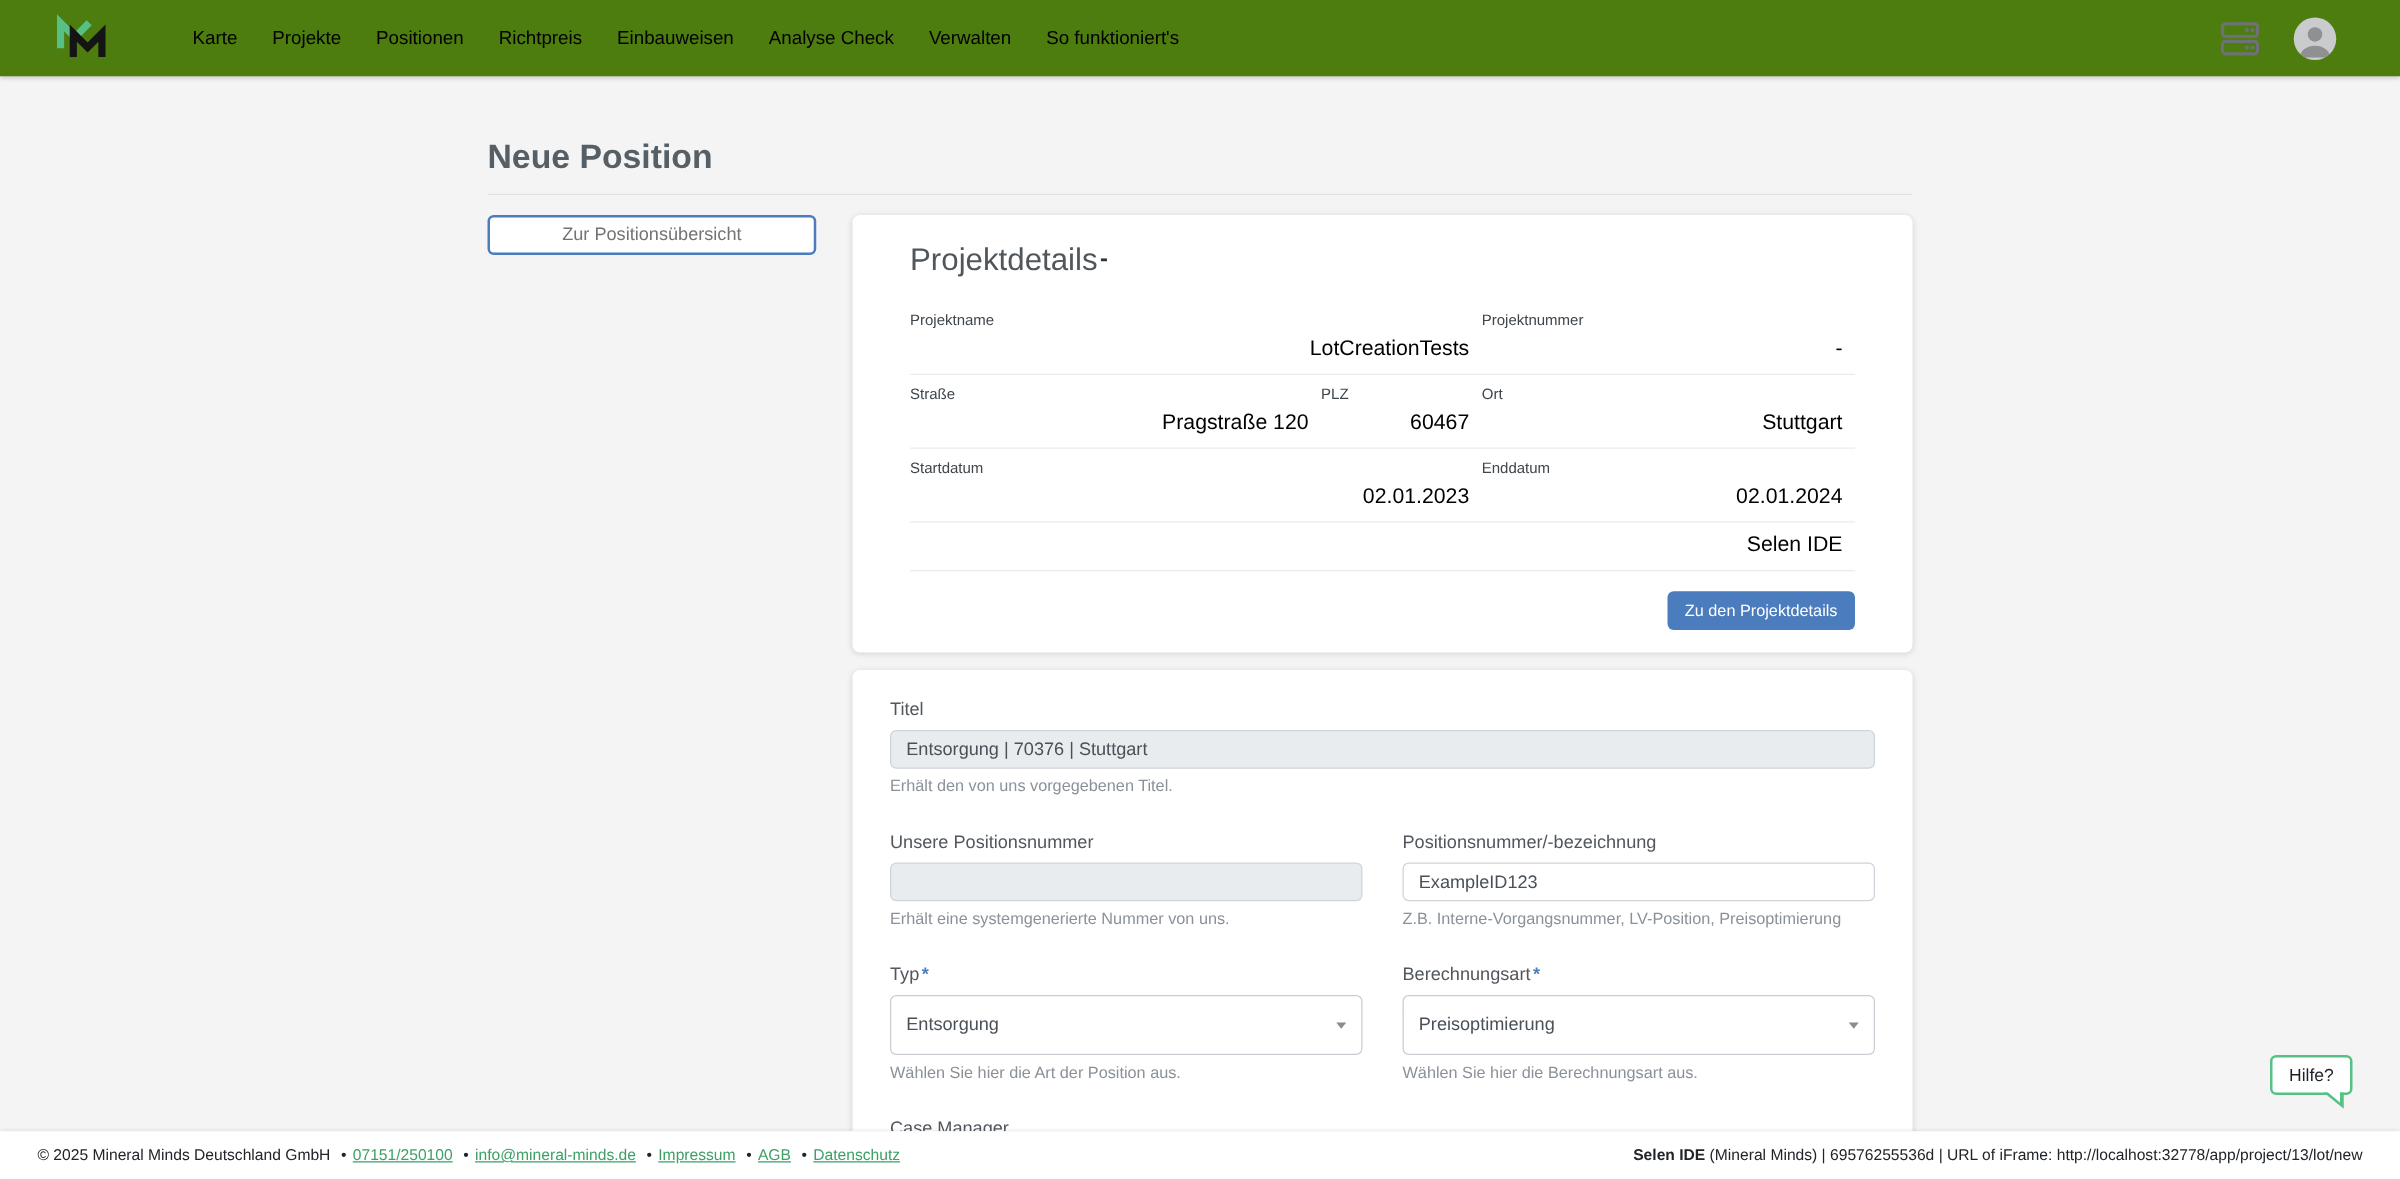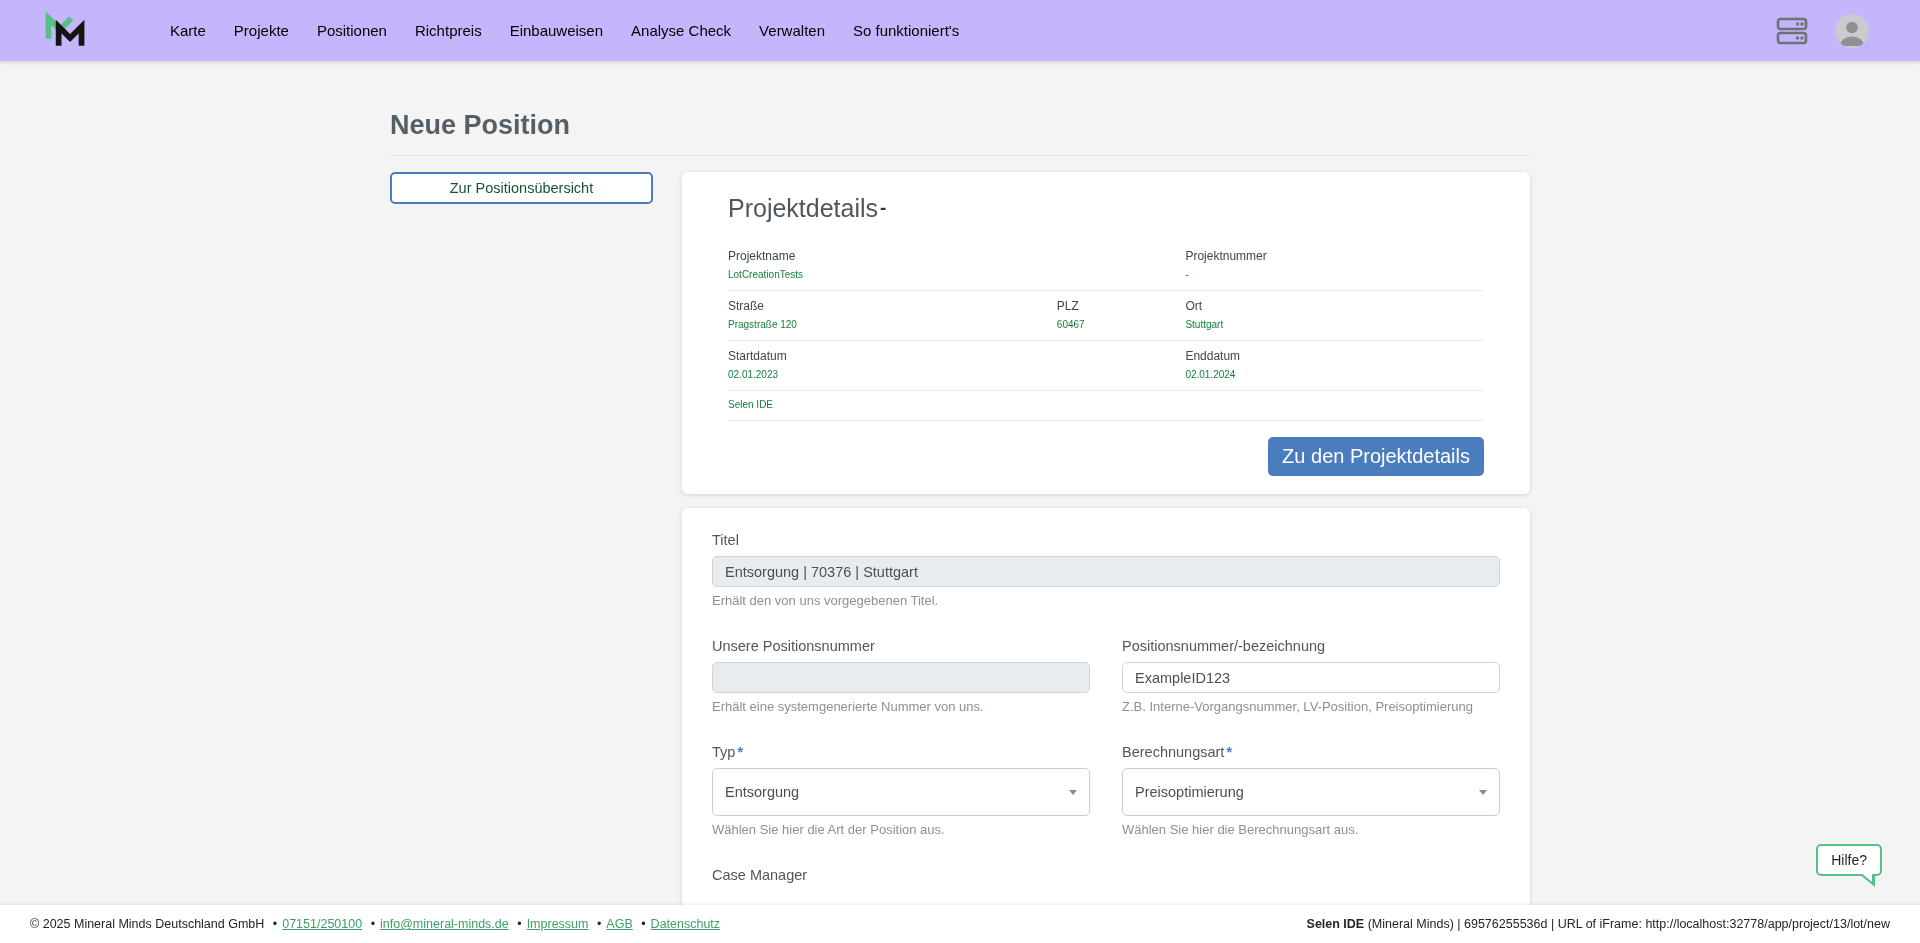--- a/index.html
+++ b/index.html
@@ -8,25 +8,24 @@
     width: 1920px; height: 943px;
     overflow: hidden;
     background: #f4f4f4;
     font-family: "Liberation Sans", "DejaVu Sans", sans-serif;
     color: #212529;
   }
 
   
   .navbar {
     position: relative; z-index: 10;
-    height: 61px; background: #c4b5fd;
+    height: 61px; background: #4d7c0f;
     display: flex; align-items: center;
     padding: 0 50px 0 44px;
     box-shadow: 0 1px 4px rgba(0,0,0,.18);
-    gap: 16px;
   }
   .logo { margin-right: 54px; display: flex; align-items: center; cursor: pointer; }
   .nav-links { display: flex; align-items: center; }
   .nav-link {
     padding: 10px 14px; font-size: 15px; color: #000;
     text-decoration: none; cursor: pointer; white-space: nowrap;
   }
   .nav-right { margin-left: auto; display: flex; align-items: center; gap: 26px; }
   .icon-btn { cursor: pointer; display: flex; align-items: center; }
 
@@ -38,21 +37,21 @@
   .container { width: 1140px; margin: 0 auto; }
   .page-title { margin: 0; font-size: 27px; font-weight: 700; color: #575f66; }
   .title-hr { border: none; border-top: 1px solid #e2e2e2; margin: 14px 0 16px; }
 
   .content-row { display: flex; gap: 29px; align-items: flex-start; }
   .col-left { width: 263px; flex-shrink: 0; }
   .col-right { flex: 1; min-width: 0; }
 
   .btn-outline {
     display: block; width: 263px;
-    background: #fff; border: 2px solid #4a7cbe; color: #14532d;
+    background: #fff; border: 2px solid #4a7cbe; color: #737373;
     border-radius: 5px; padding: 6px 10px;
     font-size: 14.5px; text-align: center; cursor: pointer;
     font-family: inherit;
   }
 
   .card {
     background: #fff; border-radius: 6px;
     box-shadow: 0 1px 5px rgba(0,0,0,.13);
   }
   .card-project { padding: 22px 46px 18px; margin-bottom: 14px; }
@@ -71,26 +70,26 @@
   }
 
   .detail-row {
     display: flex; padding: 8px 0 10px;
     border-bottom: 1px solid #e9ecef;
   }
   .dcol { padding-right: 10px; }
   .w605 { width: 60.5%; } .w395 { width: 39.5%; }
   .w435 { width: 43.5%; } .w17  { width: 17%; }  .w100 { width: 100%; }
   .dlabel { font-size: 12px; font-weight: 400; color: #3f464c; margin-bottom: 6px; }
-  .dvalue { font-size: 10px; color: #15803d; }
+  .dvalue { font-size: 17px; color: #000000; text-align: right; }
 
   .card-actions { display: flex; justify-content: flex-end; padding-top: 16px; }
   .btn-primary {
     background: #4a7cbe; color: #fff; border: none;
-    border-radius: 5px; padding: 8px 14px; font-size: 20px;
+    border-radius: 5px; padding: 8px 14px; font-size: 13px;
     cursor: pointer; font-family: inherit;
   }
 
   
   .form-label { display: block; font-size: 14.5px; color: #51575d; margin-bottom: 8px; }
   .required-mark { color: #4a7cbe; margin-left: 2px; font-weight: 700; }
   .text-input {
     width: 100%; height: 31px;
     border: 1px solid #ced4da; border-radius: 5px;
     padding: 0 12px; font-size: 14.5px; color: #495057;

